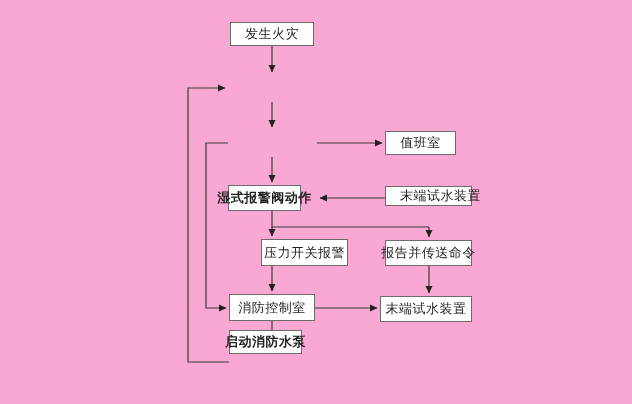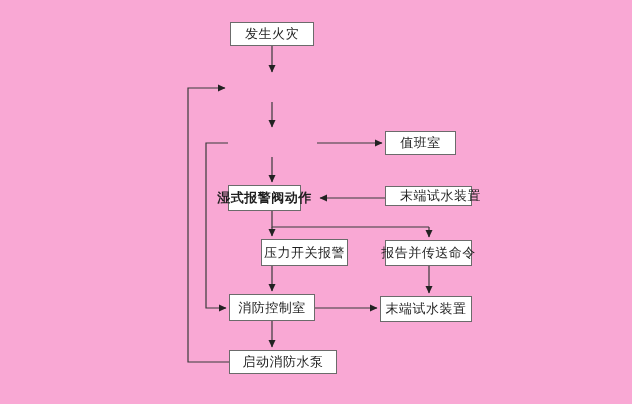--- a/index.html
+++ b/index.html
@@ -38,21 +38,21 @@
   .n0  { left: 230px; top: 22px;  width: 84px; height: 24px; }
   .n1  { left: 228px; top: 75px;  width: 88px; height: 27px; }
   .n2  { left: 228px; top: 130px; width: 89px; height: 27px; }
   .n3  { left: 385px; top: 131px; width: 71px; height: 24px; }
   .n4  { left: 228px; top: 185px; width: 73px; height: 26px; font-weight: bold; }
   .n5  { left: 385px; top: 186px; width: 87px; height: 20px; padding-left: 24px; }
   .n6  { left: 229px; top: 239px; width: 87px; height: 27px; margin-left: 32px; }
   .n7  { left: 385px; top: 240px; width: 87px; height: 26px; }
   .n8  { left: 229px; top: 294px; width: 86px; height: 27px; }
   .n9  { left: 380px; top: 296px; width: 92px; height: 26px; }
-  .n10 { left: 229px; top: 350px; width: 108px; height: 24px; }
+  .n10 { left: 229px; top: 330px; width: 73px; height: 24px; font-weight: bold; }
 </style>
 </head>
 <body>
 
 <div id="stage">
 
   <svg id="connectors" viewBox="0 0 632 404" xmlns="http://www.w3.org/2000/svg">
     <defs>
       <marker id="arr" viewBox="0 0 8 8" refX="7" refY="4" markerWidth="7" markerHeight="7" orient="auto">
         <path d="M0,0.5 L7.5,4 L0,7.5 Z" fill="#222222"></path>

